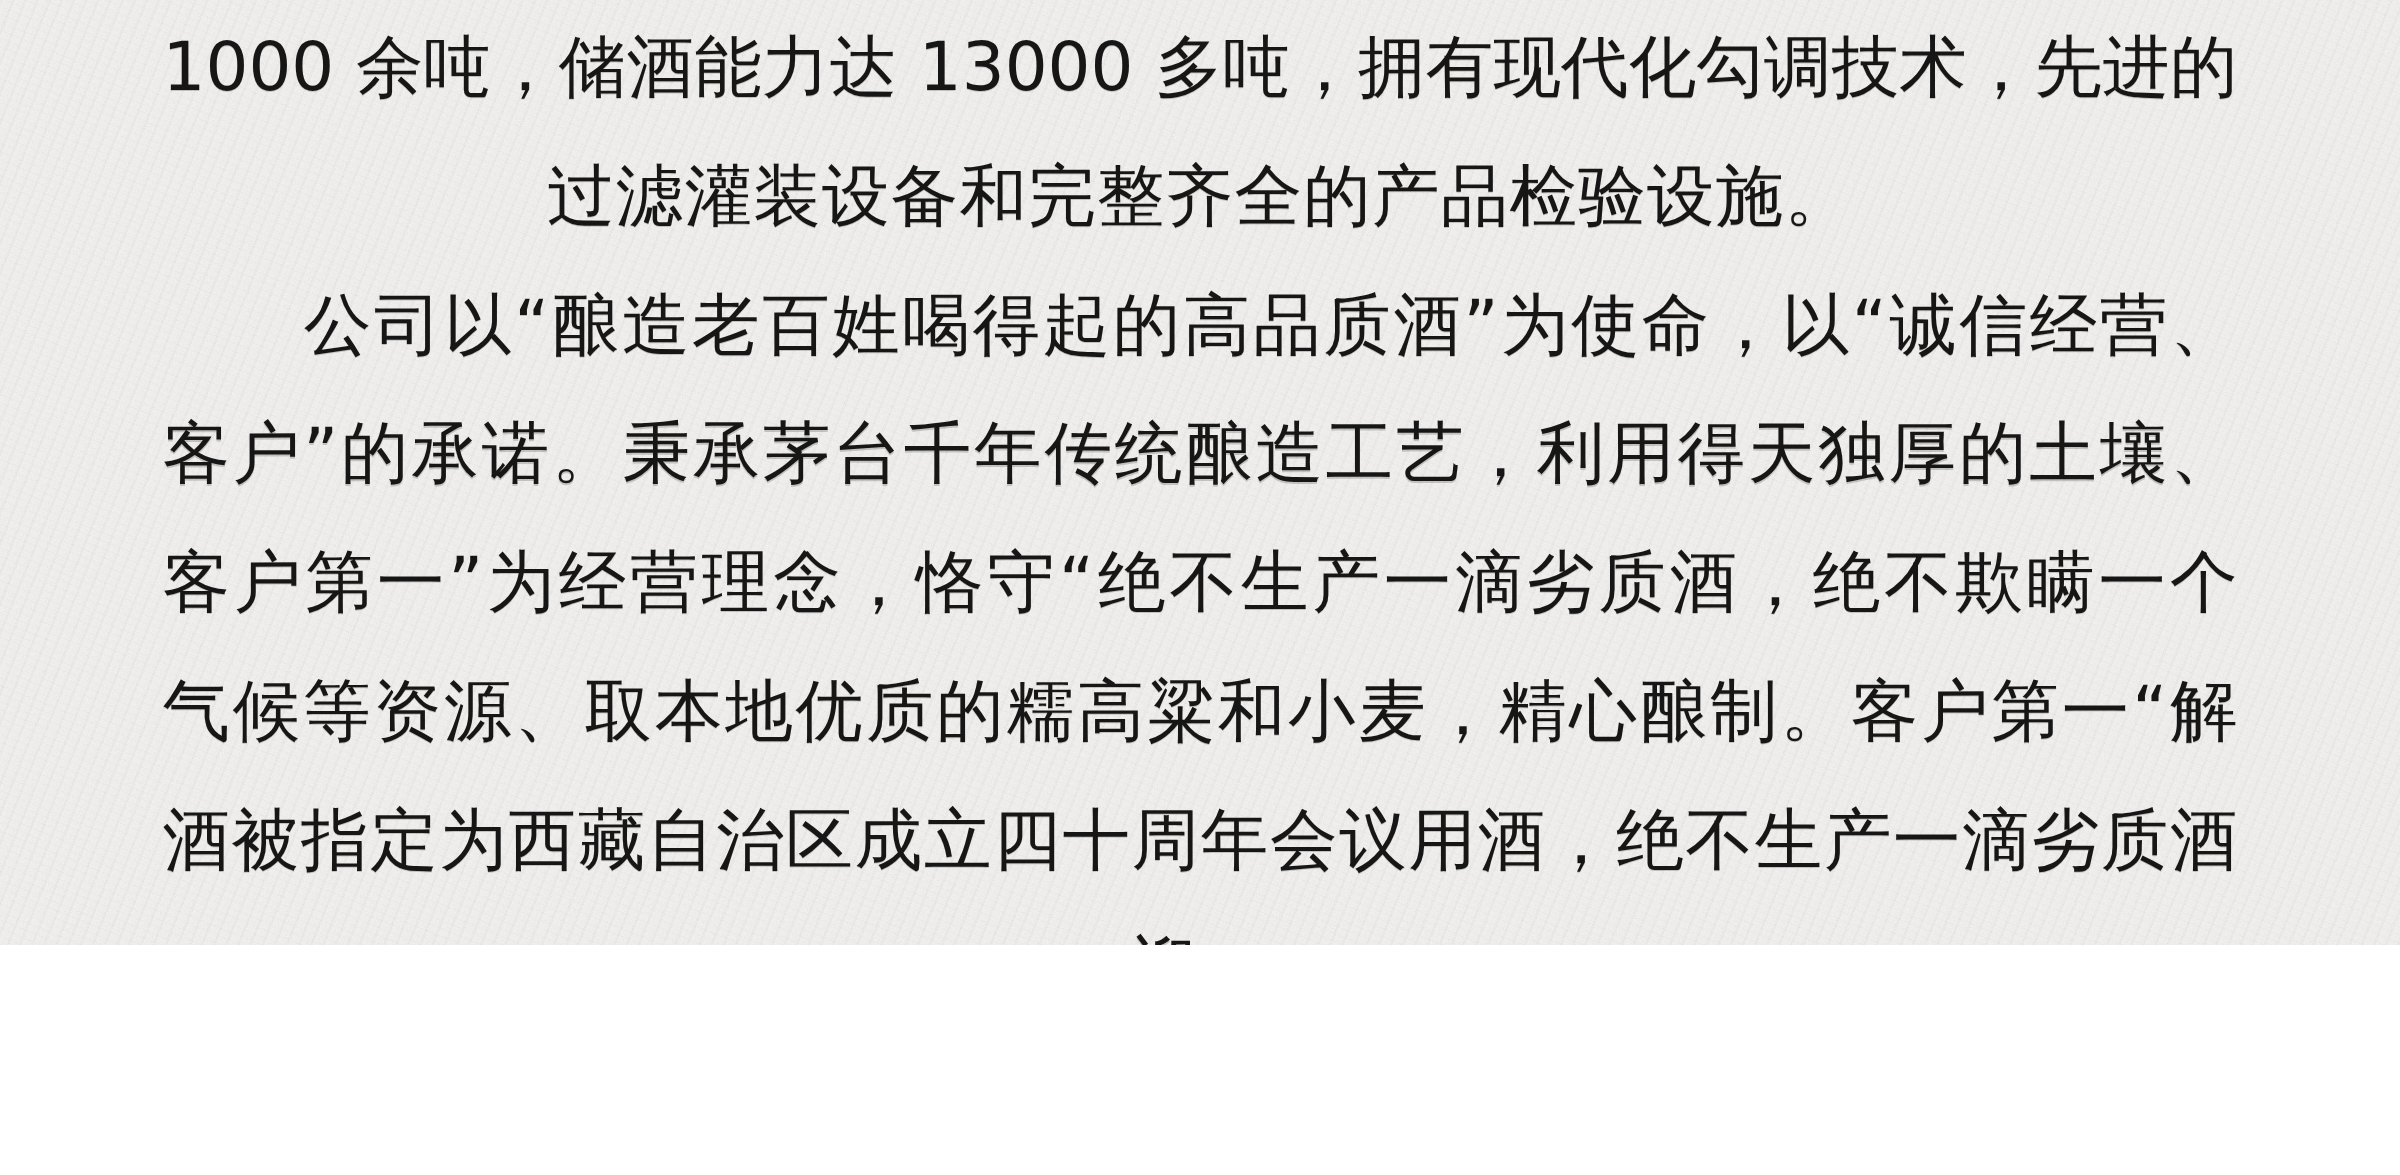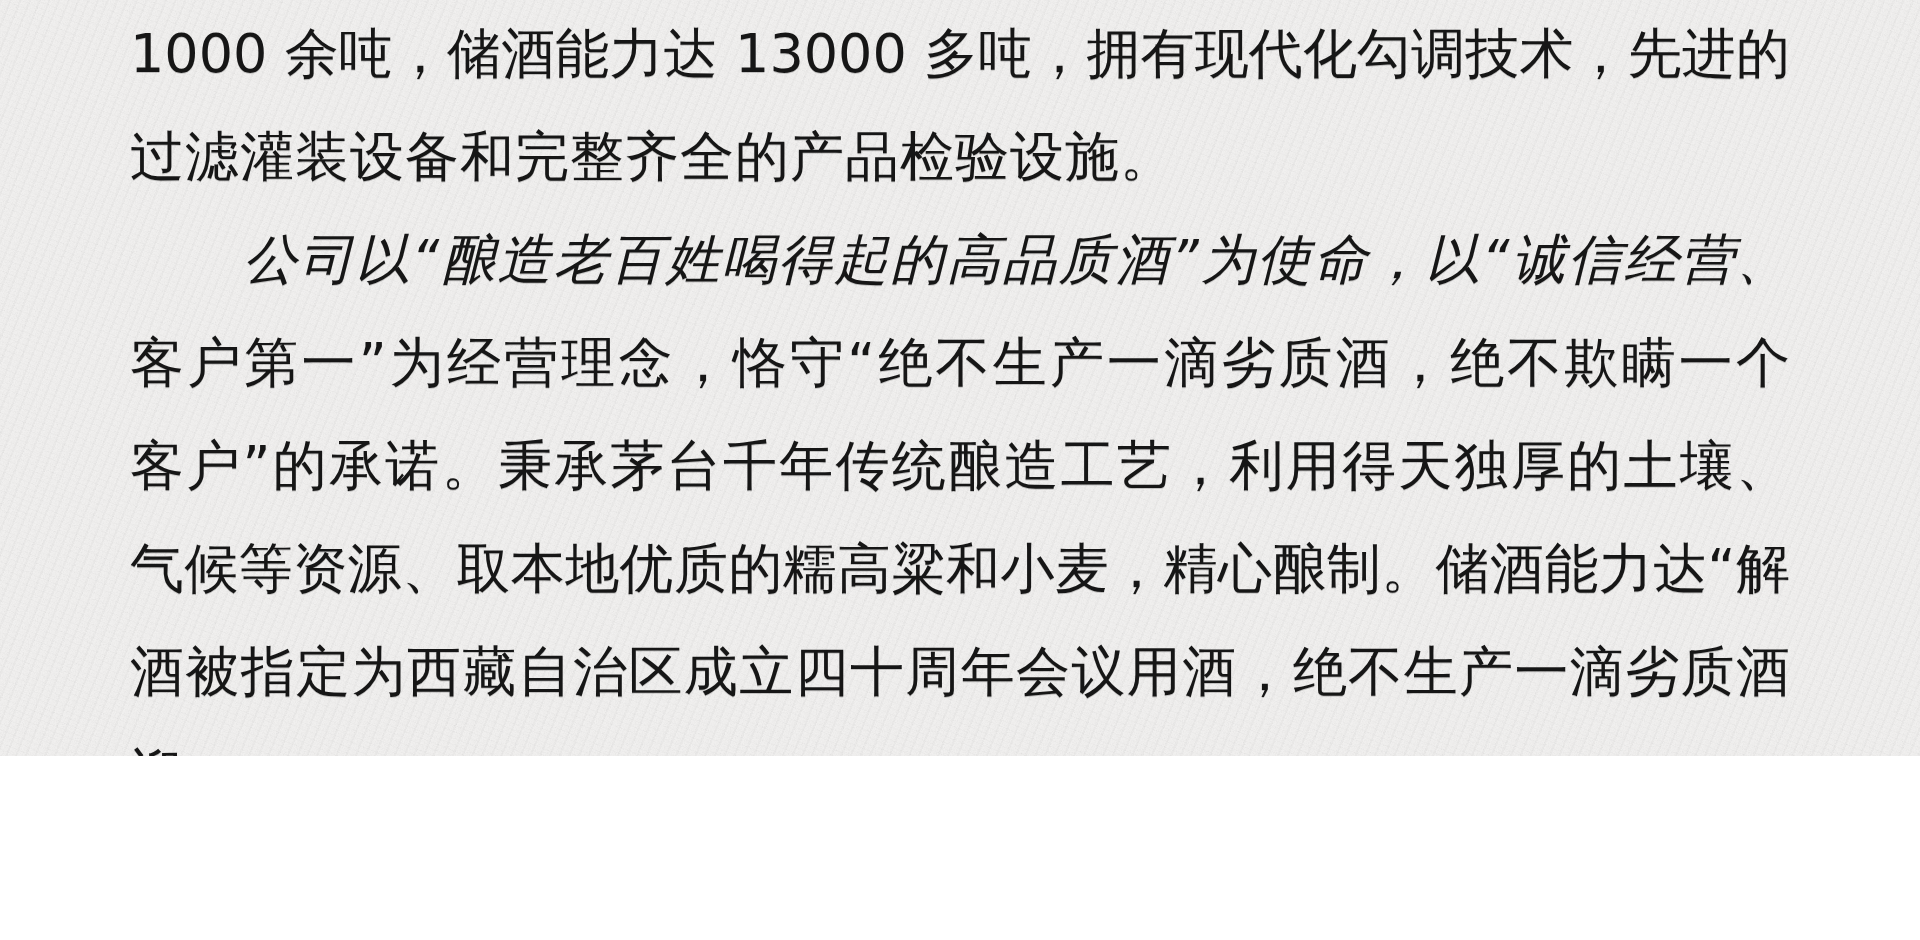--- a/index.html
+++ b/index.html
@@ -47,31 +47,31 @@
     color: #161616;
     font-size: 54px;
     line-height: 103px;
     font-weight: 400;
   }
   .line {
     height: 103px;
     letter-spacing: 1px;
     white-space: nowrap;
     text-shadow: 0 1px 0 rgba(0,0,0,0.18);
+    text-align: center;
   }
   .line.stretch {
     white-space: normal;
     letter-spacing: 0;
     text-align: justify;
     text-align-last: justify;
     text-justify: inter-character;
   }
   .line.indent {
     text-indent: 113px;
-    font-style: italic;
   }
 </style>
 </head>
 <body>
 
 <div class="page">
 
   <svg class="texture" xmlns="http://www.w3.org/2000/svg" width="1920" height="940" aria-hidden="true">
     <filter id="paperNoise" x="0" y="0" width="100%" height="100%">
       <feTurbulence type="fractalNoise" baseFrequency="0.85" numOctaves="2" seed="11" stitchTiles="stitch"></feTurbulence>
@@ -81,20 +81,20 @@
       </feComponentTransfer>
     </filter>
     <rect width="100%" height="100%" fill="#f0efee"></rect>
     <rect width="100%" height="100%" filter="url(#paperNoise)" opacity="0.45" fill="#8a8a8a"></rect>
   </svg>
 
   <div class="text-block">
     <div class="line stretch">1000 余吨，储酒能力达 13000 多吨，拥有现代化勾调技术，先进的</div>
     <div class="line">过滤灌装设备和完整齐全的产品检验设施。</div>
     <div class="line stretch indent">公司以“酿造老百姓喝得起的高品质酒”为使命，以“诚信经营、</div>
+    <div class="line stretch">客户”的承诺。秉承茅台千年传统酿造工艺，利用得天独厚的土壤、</div>
     <div class="line stretch">客户第一”为经营理念，恪守“绝不生产一滴劣质酒，绝不欺瞒一个</div>
-    <div class="line stretch">客户”的承诺。秉承茅台千年传统酿造工艺，利用得天独厚的土壤、</div>
-    <div class="line stretch">气候等资源、取本地优质的糯高粱和小麦，精心酿制。储酒能力达“解</div>
+    <div class="line stretch">气候等资源、取本地优质的糯高粱和小麦，精心酿制。客户第一“解</div>
     <div class="line stretch">酒被指定为西藏自治区成立四十周年会议用酒，绝不生产一滴劣质酒</div>
     <div class="line">迎。</div>
   </div>
 
 </div>
 
 </body></html>

